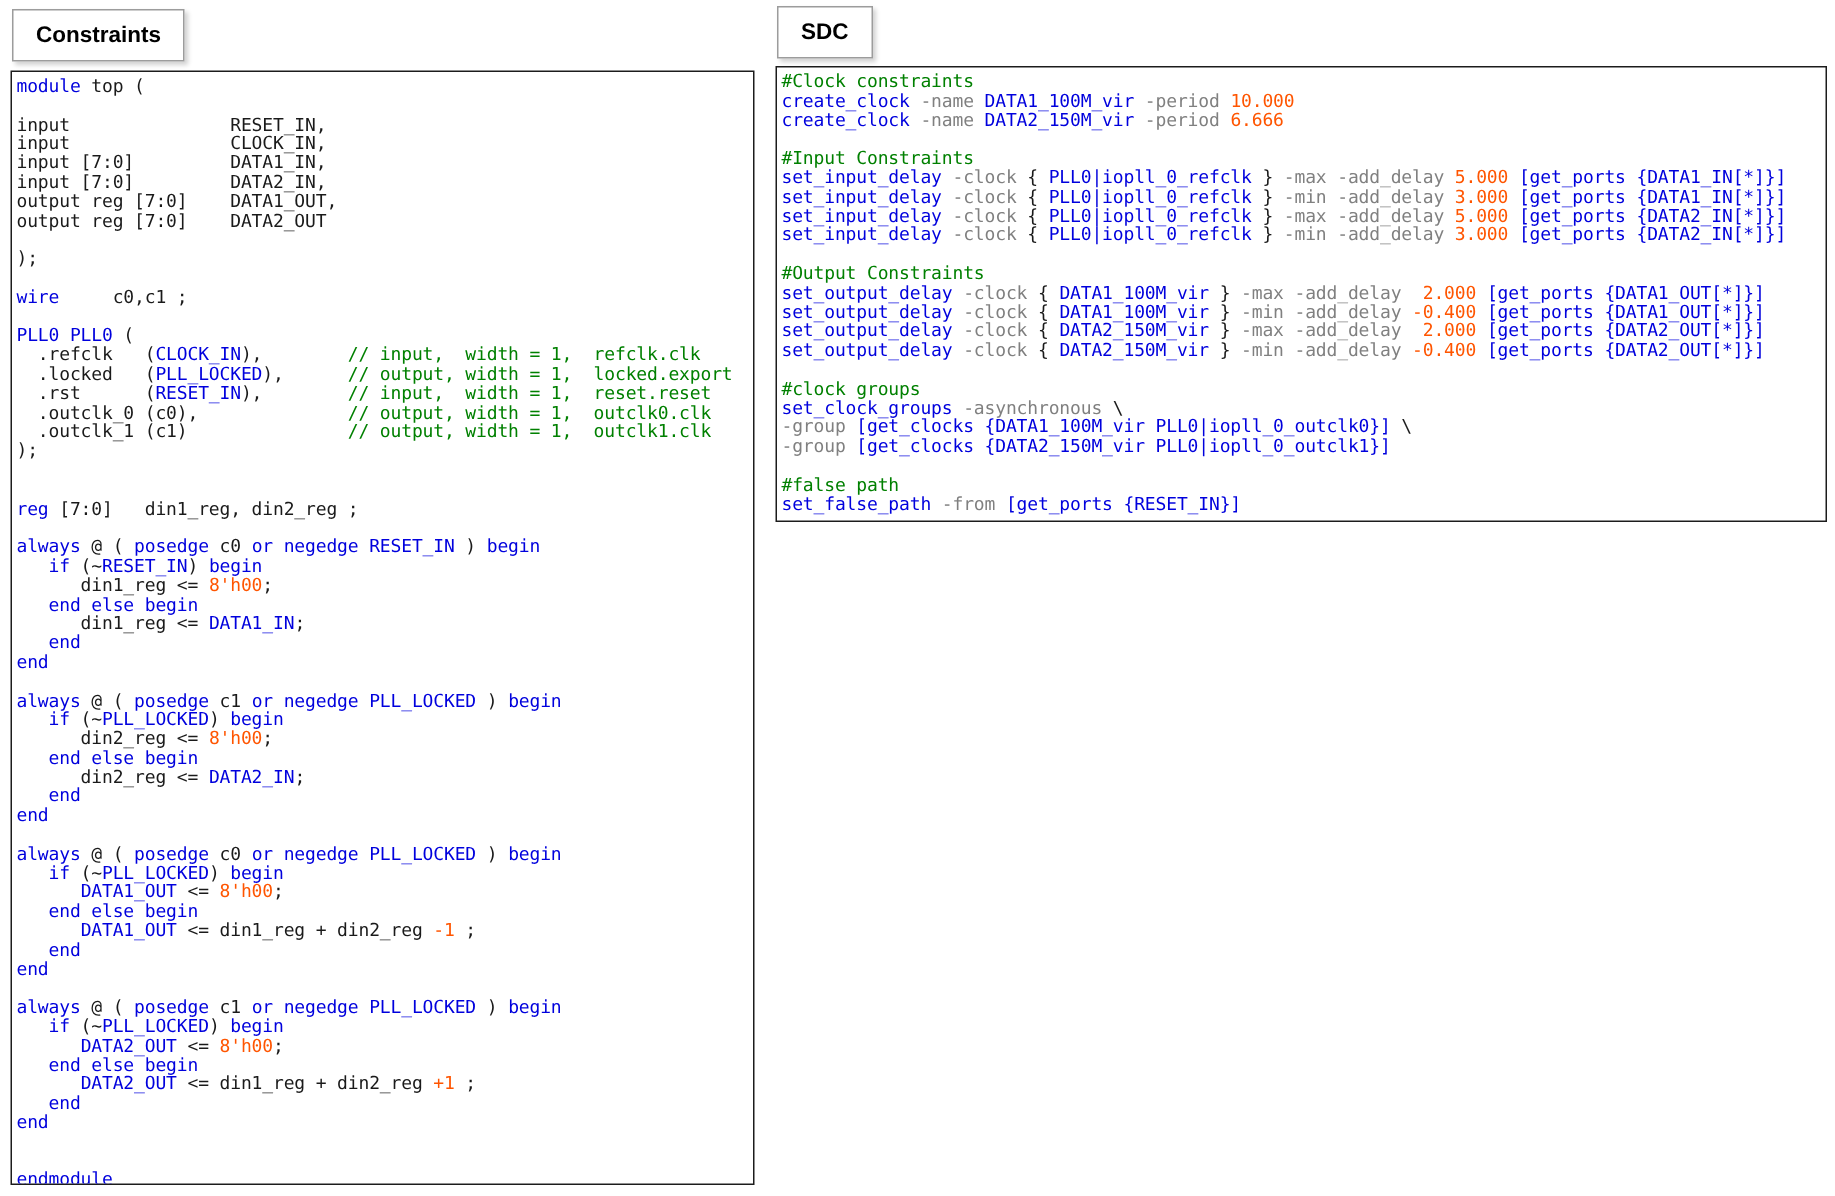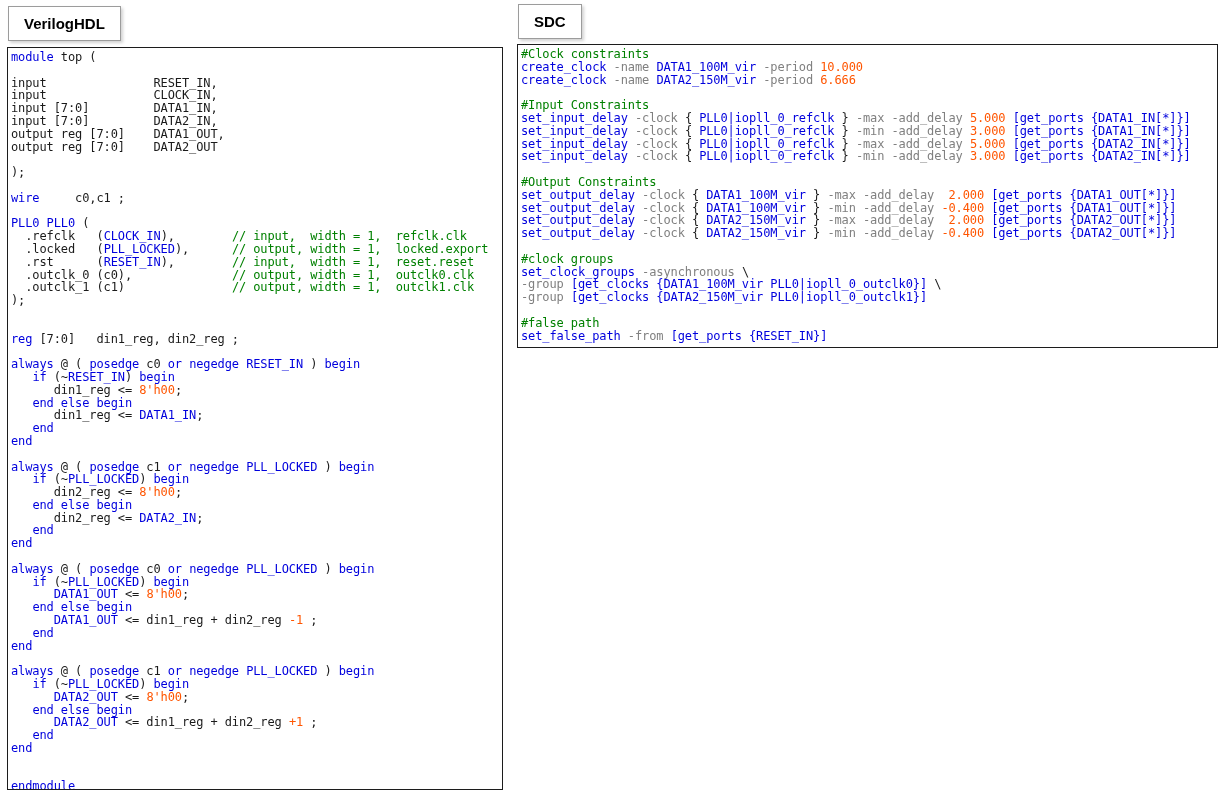--- a/index.html
+++ b/index.html
@@ -25,21 +25,21 @@
   .line{white-space:pre;height:12.8px;line-height:12.8px;color:#1a1a1a;}
   #vtab{left:8px;top:6px;}
   #stab{left:518px;top:4px;}
   #vbox{left:7px;top:47px;width:496px;height:743px;}
   #sbox{left:517px;top:44px;width:701px;height:304px;}
 </style>
 </head>
 <body>
 
 <div class="tab" id="vtab">
-  <span>VerilogHDL</span>
+  <span>Constraints</span>
 </div>
 
 <div class="codebox" id="vbox">
   <pre class="code"><div class="line"><span style="color: rgb(0, 0, 221);">module</span><span style="color: rgb(26, 26, 26);"> top (</span></div><div class="line"> </div><div class="line"><span style="color: rgb(26, 26, 26);">input               RESET_IN,</span></div><div class="line"><span style="color: rgb(26, 26, 26);">input               CLOCK_IN,</span></div><div class="line"><span style="color: rgb(26, 26, 26);">input [7:0]         DATA1_IN,</span></div><div class="line"><span style="color: rgb(26, 26, 26);">input [7:0]         DATA2_IN,</span></div><div class="line"><span style="color: rgb(26, 26, 26);">output reg [7:0]    DATA1_OUT,</span></div><div class="line"><span style="color: rgb(26, 26, 26);">output reg [7:0]    DATA2_OUT</span></div><div class="line"> </div><div class="line"><span style="color: rgb(26, 26, 26);">);</span></div><div class="line"> </div><div class="line"><span style="color: rgb(0, 0, 221);">wire</span><span style="color: rgb(26, 26, 26);">     c0,c1 ;</span></div><div class="line"> </div><div class="line"><span style="color: rgb(0, 0, 221);">PLL0 PLL0</span><span style="color: rgb(26, 26, 26);"> (</span></div><div class="line"><span style="color: rgb(26, 26, 26);">  .refclk   (</span><span style="color: rgb(0, 0, 221);">CLOCK_IN</span><span style="color: rgb(26, 26, 26);">),        </span><span style="color: rgb(0, 128, 0);">// input,  width = 1,  refclk.clk</span></div><div class="line"><span style="color: rgb(26, 26, 26);">  .locked   (</span><span style="color: rgb(0, 0, 221);">PLL_LOCKED</span><span style="color: rgb(26, 26, 26);">),      </span><span style="color: rgb(0, 128, 0);">// output, width = 1,  locked.export</span></div><div class="line"><span style="color: rgb(26, 26, 26);">  .rst      (</span><span style="color: rgb(0, 0, 221);">RESET_IN</span><span style="color: rgb(26, 26, 26);">),        </span><span style="color: rgb(0, 128, 0);">// input,  width = 1,  reset.reset</span></div><div class="line"><span style="color: rgb(26, 26, 26);">  .outclk_0 (c0),              </span><span style="color: rgb(0, 128, 0);">// output, width = 1,  outclk0.clk</span></div><div class="line"><span style="color: rgb(26, 26, 26);">  .outclk_1 (c1)               </span><span style="color: rgb(0, 128, 0);">// output, width = 1,  outclk1.clk</span></div><div class="line"><span style="color: rgb(26, 26, 26);">);</span></div><div class="line"> </div><div class="line"> </div><div class="line"><span style="color: rgb(0, 0, 221);">reg</span><span style="color: rgb(26, 26, 26);"> [7:0]   din1_reg, din2_reg ;</span></div><div class="line"> </div><div class="line"><span style="color: rgb(0, 0, 221);">always</span><span style="color: rgb(26, 26, 26);"> @ ( </span><span style="color: rgb(0, 0, 221);">posedge</span><span style="color: rgb(26, 26, 26);"> c0 </span><span style="color: rgb(0, 0, 221);">or</span><span style="color: rgb(26, 26, 26);"> </span><span style="color: rgb(0, 0, 221);">negedge</span><span style="color: rgb(26, 26, 26);"> </span><span style="color: rgb(0, 0, 221);">RESET_IN</span><span style="color: rgb(26, 26, 26);"> ) </span><span style="color: rgb(0, 0, 221);">begin</span></div><div class="line"><span style="color: rgb(26, 26, 26);">   </span><span style="color: rgb(0, 0, 221);">if</span><span style="color: rgb(26, 26, 26);"> (~</span><span style="color: rgb(0, 0, 221);">RESET_IN</span><span style="color: rgb(26, 26, 26);">) </span><span style="color: rgb(0, 0, 221);">begin</span></div><div class="line"><span style="color: rgb(26, 26, 26);">      din1_reg &lt;= </span><span style="color: rgb(255, 85, 0);">8'h00</span><span style="color: rgb(26, 26, 26);">;</span></div><div class="line"><span style="color: rgb(26, 26, 26);">   </span><span style="color: rgb(0, 0, 221);">end else begin</span></div><div class="line"><span style="color: rgb(26, 26, 26);">      din1_reg &lt;= </span><span style="color: rgb(0, 0, 221);">DATA1_IN</span><span style="color: rgb(26, 26, 26);">;</span></div><div class="line"><span style="color: rgb(26, 26, 26);">   </span><span style="color: rgb(0, 0, 221);">end</span></div><div class="line"><span style="color: rgb(0, 0, 221);">end</span></div><div class="line"> </div><div class="line"><span style="color: rgb(0, 0, 221);">always</span><span style="color: rgb(26, 26, 26);"> @ ( </span><span style="color: rgb(0, 0, 221);">posedge</span><span style="color: rgb(26, 26, 26);"> c1 </span><span style="color: rgb(0, 0, 221);">or</span><span style="color: rgb(26, 26, 26);"> </span><span style="color: rgb(0, 0, 221);">negedge</span><span style="color: rgb(26, 26, 26);"> </span><span style="color: rgb(0, 0, 221);">PLL_LOCKED</span><span style="color: rgb(26, 26, 26);"> ) </span><span style="color: rgb(0, 0, 221);">begin</span></div><div class="line"><span style="color: rgb(26, 26, 26);">   </span><span style="color: rgb(0, 0, 221);">if</span><span style="color: rgb(26, 26, 26);"> (~</span><span style="color: rgb(0, 0, 221);">PLL_LOCKED</span><span style="color: rgb(26, 26, 26);">) </span><span style="color: rgb(0, 0, 221);">begin</span></div><div class="line"><span style="color: rgb(26, 26, 26);">      din2_reg &lt;= </span><span style="color: rgb(255, 85, 0);">8'h00</span><span style="color: rgb(26, 26, 26);">;</span></div><div class="line"><span style="color: rgb(26, 26, 26);">   </span><span style="color: rgb(0, 0, 221);">end else begin</span></div><div class="line"><span style="color: rgb(26, 26, 26);">      din2_reg &lt;= </span><span style="color: rgb(0, 0, 221);">DATA2_IN</span><span style="color: rgb(26, 26, 26);">;</span></div><div class="line"><span style="color: rgb(26, 26, 26);">   </span><span style="color: rgb(0, 0, 221);">end</span></div><div class="line"><span style="color: rgb(0, 0, 221);">end</span></div><div class="line"> </div><div class="line"><span style="color: rgb(0, 0, 221);">always</span><span style="color: rgb(26, 26, 26);"> @ ( </span><span style="color: rgb(0, 0, 221);">posedge</span><span style="color: rgb(26, 26, 26);"> c0 </span><span style="color: rgb(0, 0, 221);">or</span><span style="color: rgb(26, 26, 26);"> </span><span style="color: rgb(0, 0, 221);">negedge</span><span style="color: rgb(26, 26, 26);"> </span><span style="color: rgb(0, 0, 221);">PLL_LOCKED</span><span style="color: rgb(26, 26, 26);"> ) </span><span style="color: rgb(0, 0, 221);">begin</span></div><div class="line"><span style="color: rgb(26, 26, 26);">   </span><span style="color: rgb(0, 0, 221);">if</span><span style="color: rgb(26, 26, 26);"> (~</span><span style="color: rgb(0, 0, 221);">PLL_LOCKED</span><span style="color: rgb(26, 26, 26);">) </span><span style="color: rgb(0, 0, 221);">begin</span></div><div class="line"><span style="color: rgb(26, 26, 26);">      </span><span style="color: rgb(0, 0, 221);">DATA1_OUT</span><span style="color: rgb(26, 26, 26);"> &lt;= </span><span style="color: rgb(255, 85, 0);">8'h00</span><span style="color: rgb(26, 26, 26);">;</span></div><div class="line"><span style="color: rgb(26, 26, 26);">   </span><span style="color: rgb(0, 0, 221);">end else begin</span></div><div class="line"><span style="color: rgb(26, 26, 26);">      </span><span style="color: rgb(0, 0, 221);">DATA1_OUT</span><span style="color: rgb(26, 26, 26);"> &lt;= din1_reg + din2_reg </span><span style="color: rgb(255, 85, 0);">-1</span><span style="color: rgb(26, 26, 26);"> ;</span></div><div class="line"><span style="color: rgb(26, 26, 26);">   </span><span style="color: rgb(0, 0, 221);">end</span></div><div class="line"><span style="color: rgb(0, 0, 221);">end</span></div><div class="line"> </div><div class="line"><span style="color: rgb(0, 0, 221);">always</span><span style="color: rgb(26, 26, 26);"> @ ( </span><span style="color: rgb(0, 0, 221);">posedge</span><span style="color: rgb(26, 26, 26);"> c1 </span><span style="color: rgb(0, 0, 221);">or</span><span style="color: rgb(26, 26, 26);"> </span><span style="color: rgb(0, 0, 221);">negedge</span><span style="color: rgb(26, 26, 26);"> </span><span style="color: rgb(0, 0, 221);">PLL_LOCKED</span><span style="color: rgb(26, 26, 26);"> ) </span><span style="color: rgb(0, 0, 221);">begin</span></div><div class="line"><span style="color: rgb(26, 26, 26);">   </span><span style="color: rgb(0, 0, 221);">if</span><span style="color: rgb(26, 26, 26);"> (~</span><span style="color: rgb(0, 0, 221);">PLL_LOCKED</span><span style="color: rgb(26, 26, 26);">) </span><span style="color: rgb(0, 0, 221);">begin</span></div><div class="line"><span style="color: rgb(26, 26, 26);">      </span><span style="color: rgb(0, 0, 221);">DATA2_OUT</span><span style="color: rgb(26, 26, 26);"> &lt;= </span><span style="color: rgb(255, 85, 0);">8'h00</span><span style="color: rgb(26, 26, 26);">;</span></div><div class="line"><span style="color: rgb(26, 26, 26);">   </span><span style="color: rgb(0, 0, 221);">end else begin</span></div><div class="line"><span style="color: rgb(26, 26, 26);">      </span><span style="color: rgb(0, 0, 221);">DATA2_OUT</span><span style="color: rgb(26, 26, 26);"> &lt;= din1_reg + din2_reg </span><span style="color: rgb(255, 85, 0);">+1</span><span style="color: rgb(26, 26, 26);"> ;</span></div><div class="line"><span style="color: rgb(26, 26, 26);">   </span><span style="color: rgb(0, 0, 221);">end</span></div><div class="line"><span style="color: rgb(0, 0, 221);">end</span></div><div class="line"> </div><div class="line"> </div><div class="line"><span style="color: rgb(0, 0, 221);">endmodule</span></div></pre>
 </div>
 
 <div class="tab" id="stab">
   <span>SDC</span>
 </div>
 

